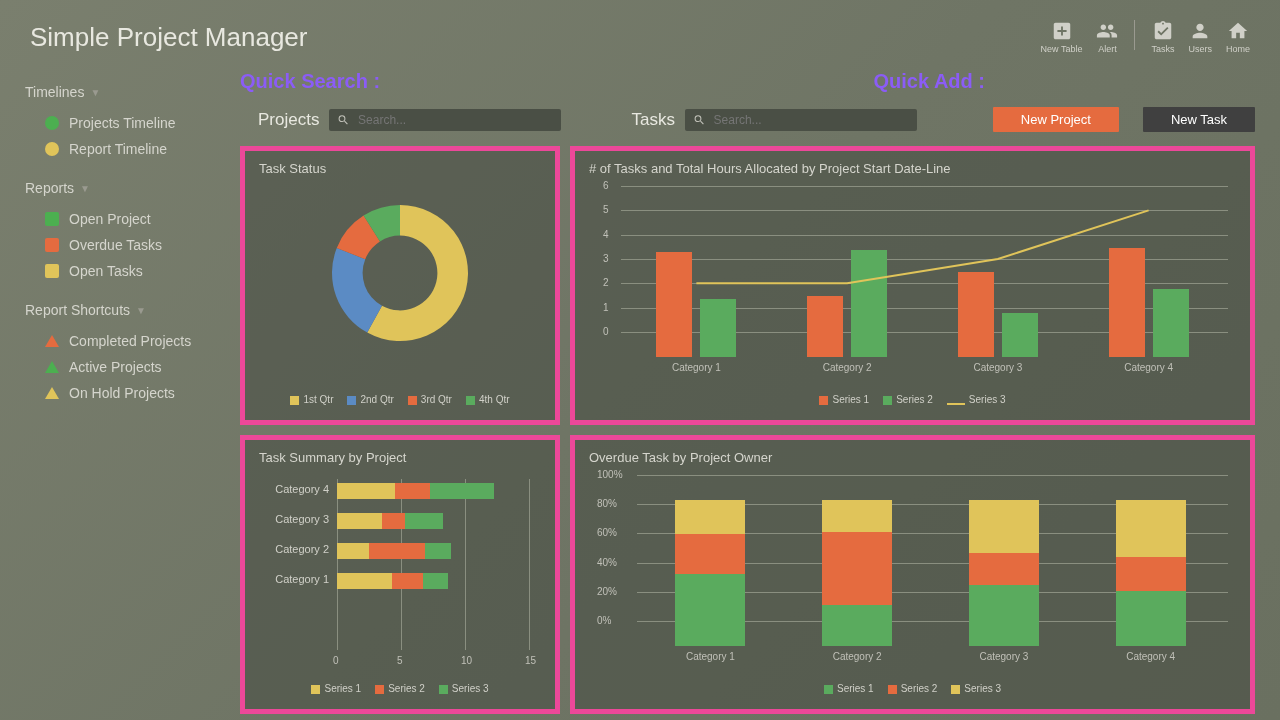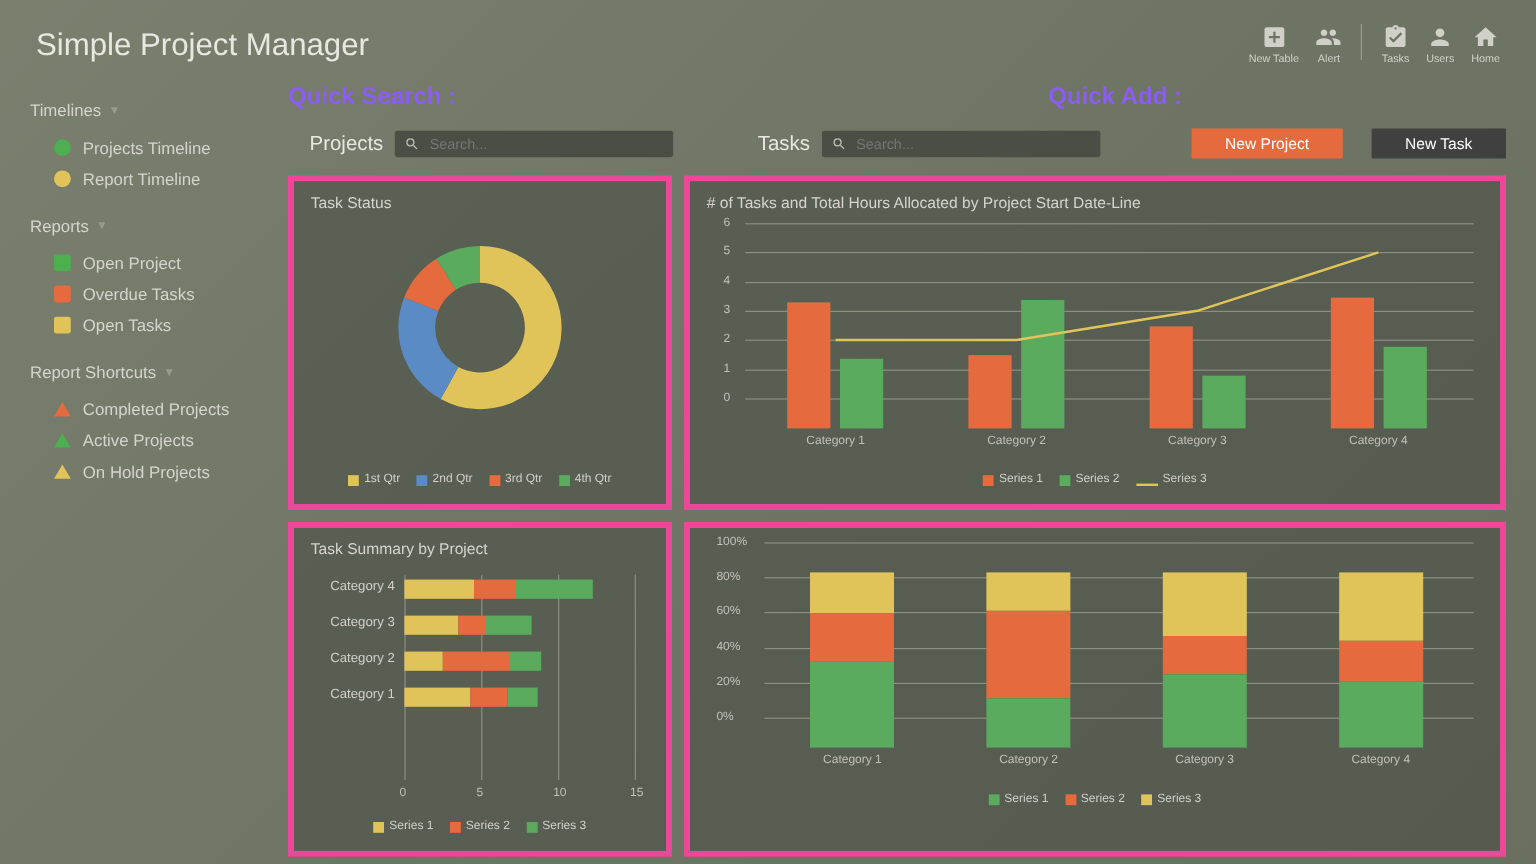--- a/index.html
+++ b/index.html
@@ -321,20 +321,21 @@
             <div class="hbar-label" style="left: 0px; width: 70px; top: 100px;">Category 1</div>
             <div class="hbar-row" style="left: 78px; top: 100px;">
               <div class="hbar-seg" style="width: 55.04px; background: rgb(224, 196, 90);"></div>
               <div class="hbar-seg" style="width: 30.72px; background: rgb(229, 107, 63);"></div>
               <div class="hbar-seg" style="width: 25.6px; background: rgb(90, 171, 94);"></div>
             </div>
           </div>
       </div>
 
       <div class="card">
+        <div class="card-title">Overdue Task by Project Owner</div>
         <div class="chart-area" id="chart-scol">
           <div class="legend">
             <div class="legend-item">
                 <span class="legend-sw" style="background:#5aab5e"></span>
                 <span>Series 1</span>
               </div>
             <div class="legend-item">
                 <span class="legend-sw" style="background:#e56b3f"></span>
                 <span>Series 2</span>
               </div>

